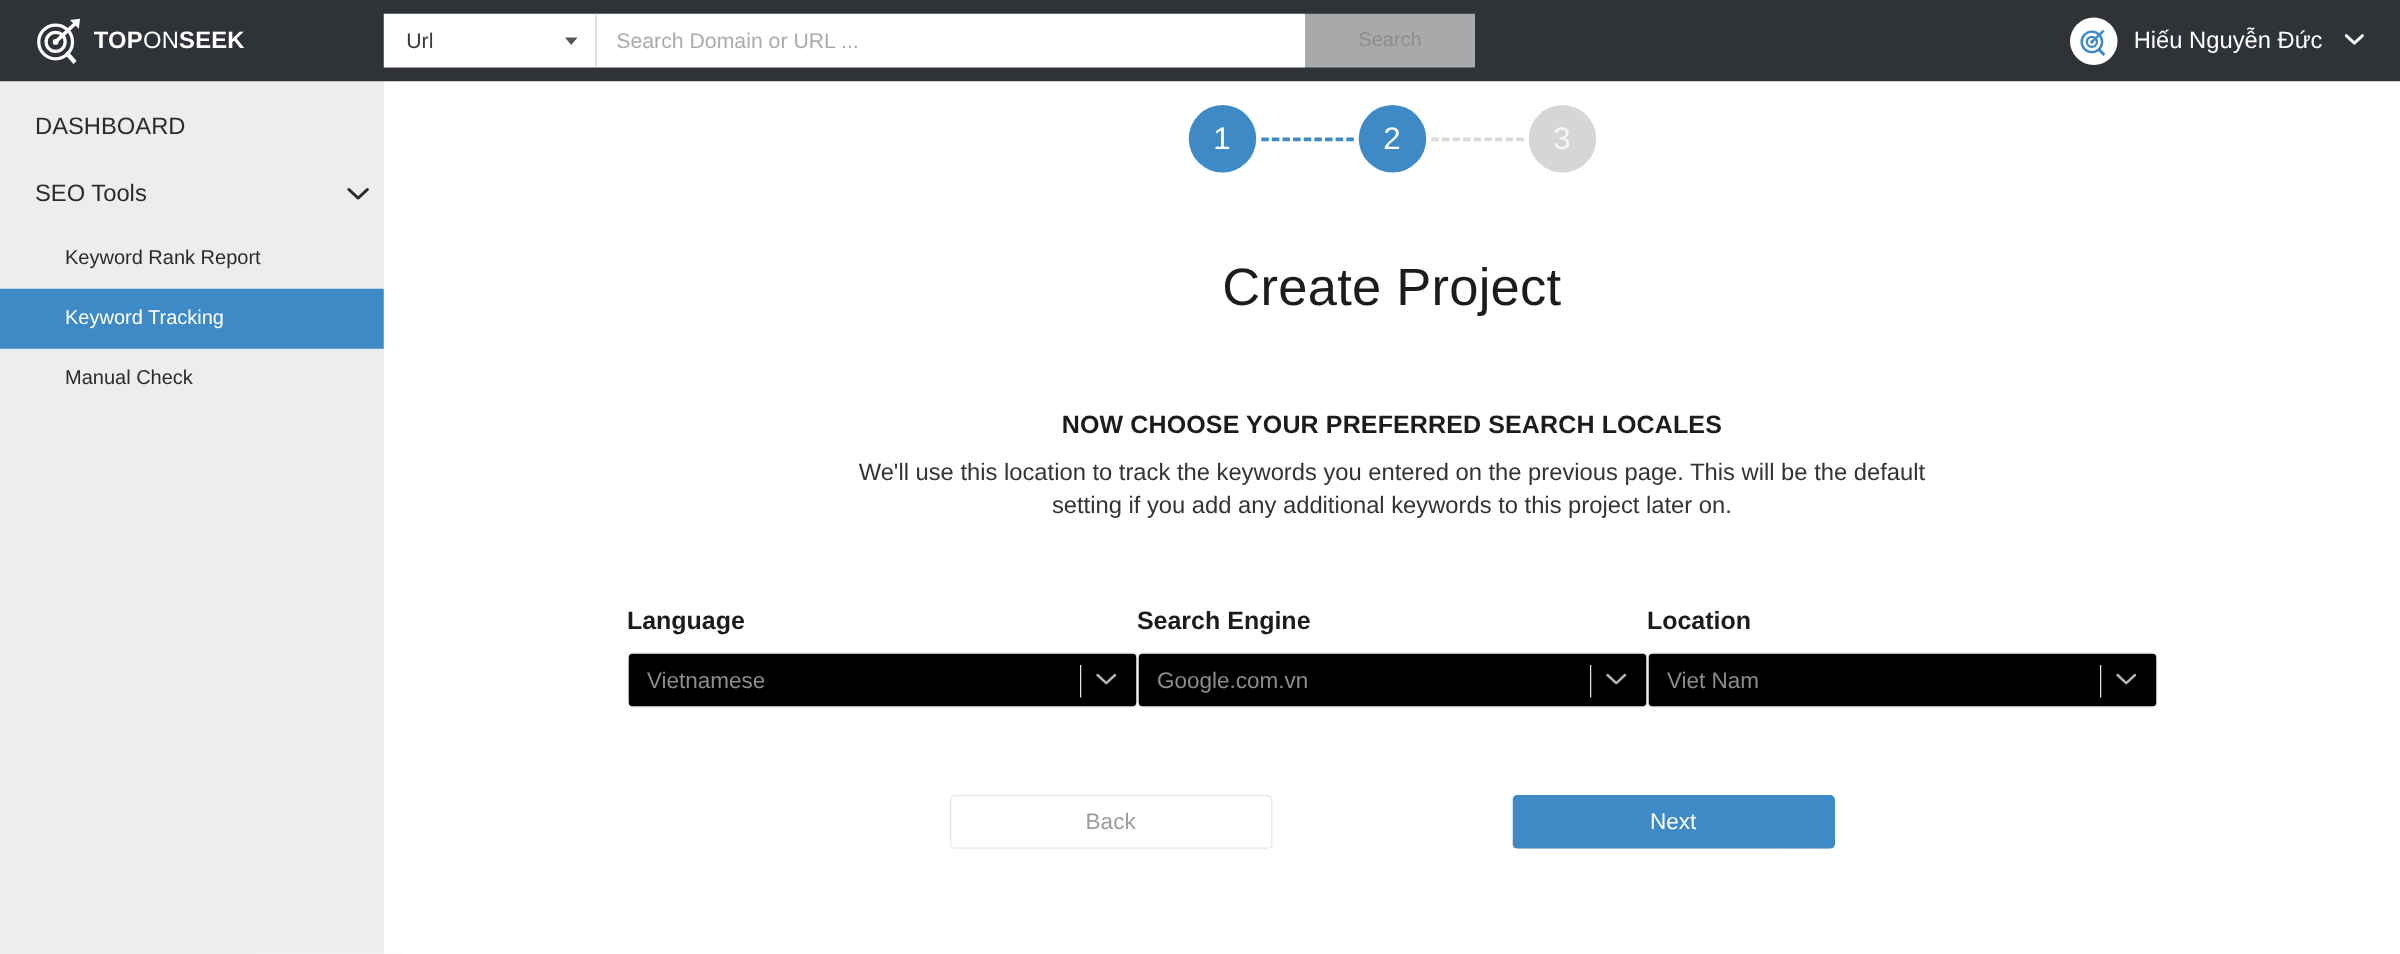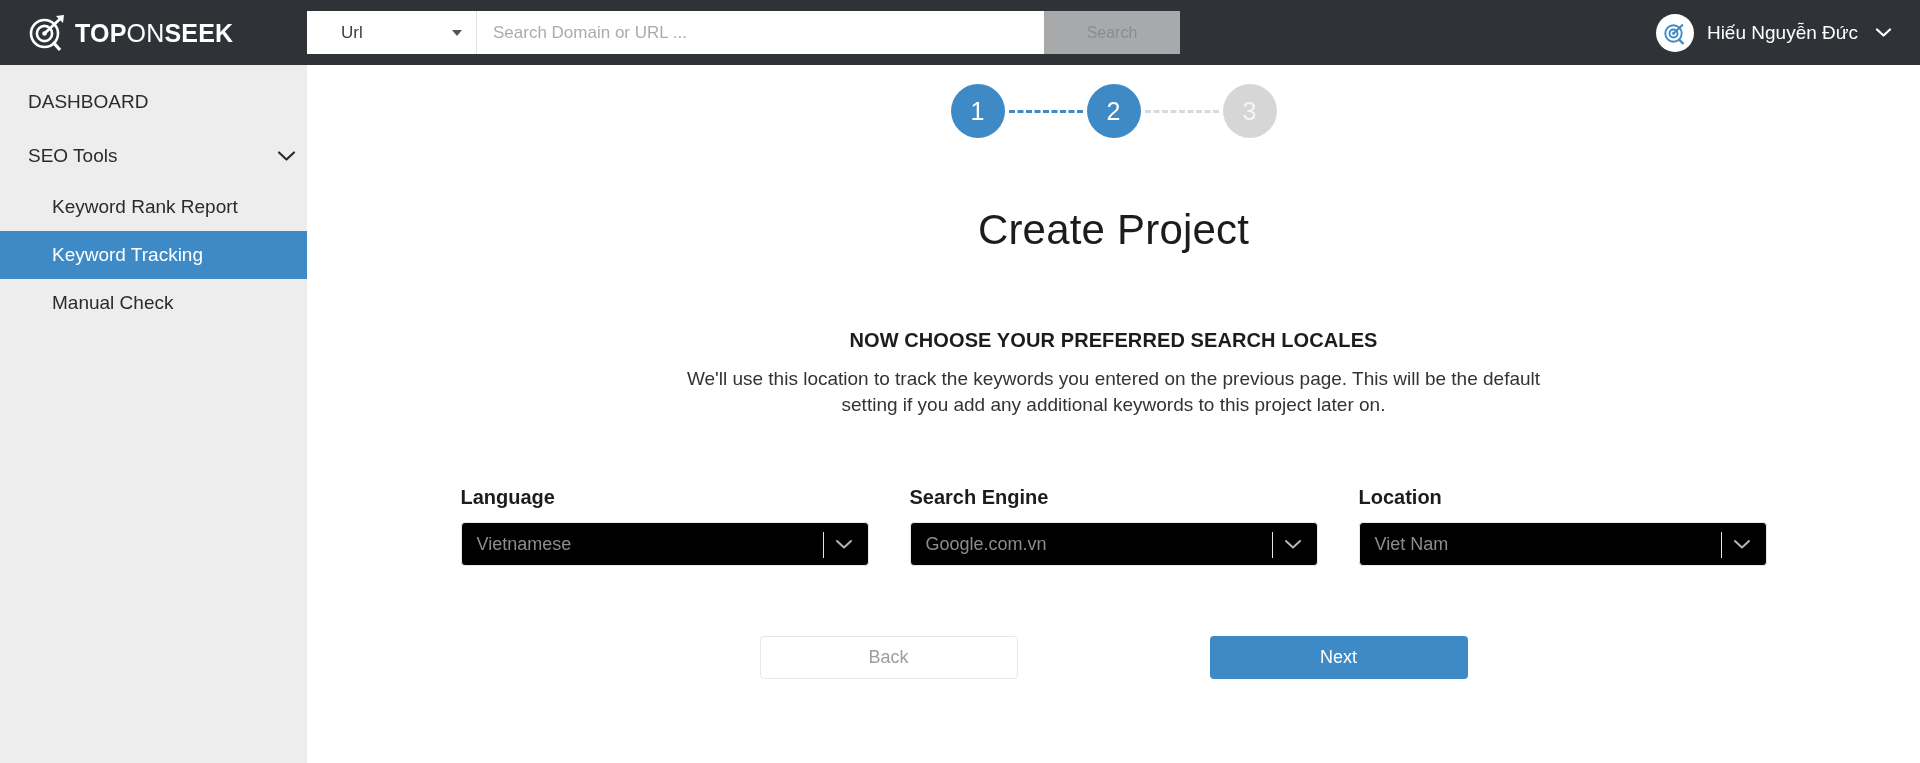--- a/index.html
+++ b/index.html
@@ -18,28 +18,28 @@
     display: flex; align-items: center;
     z-index: 10;
   }
   .logo-zone {
     width: 307px; height: 65px;
     display: flex; align-items: center;
     padding-left: 26px;
   }
   .logo-mark { width: 42px; height: 42px; flex: 0 0 42px; }
   .logo-text-block { margin-left: 7px; display: flex; flex-direction: column; }
-  .logo-word { font-size: 25px; font-weight: 700; color: #ffffff; letter-spacing: .2px; line-height: 26px; white-space: nowrap; }
+  .logo-word { font-size: 19px; font-weight: 700; color: #ffffff; letter-spacing: .2px; line-height: 26px; white-space: nowrap; }
   .logo-word .thin { font-weight: 400; }
 
   .searchbar { display: flex; height: 43px; margin-left: 0; }
   .search-type {
     width: 170px; background: #ffffff;
     display: flex; align-items: center; justify-content: space-between;
-    padding: 0 14px 0 34px;
+    padding: 0 14px 0 18px;
     border-right: 1px solid #e2e2e2;
     gap: 38px;
   }
   .search-type-label { font-size: 17px; color: #3c3c3c; }
   .caret-sm { width: 0; height: 0; border-left: 5px solid transparent; border-right: 5px solid transparent; border-top: 6px solid #555; }
   .search-input {
     width: 567px; background: #ffffff; border: none; outline: none;
     font-size: 17px; color: #3c3c3c; padding: 0 16px;
     font-family: "Liberation Sans", sans-serif;
   }
@@ -69,21 +69,21 @@
     background: #ededed;
   }
   .nav-item {
     height: 54px; display: flex; align-items: center;
     padding: 0 26px 0 28px; font-size: 19px; color: #2b2b2b;
     justify-content: space-between;
   }
   .nav-item.dashboard { margin-top: 10px; }
   .nav-sub {
     height: 48px; display: flex; align-items: center;
-    padding-left: 52px; font-size: 19px; color: #2b2b2b;
+    padding-left: 52px; font-size: 16px; color: #2b2b2b;
   }
   .nav-sub.active { background: #3e8ac7; color: #ffffff; }
 
   
   .main {
     position: absolute; top: 65px; left: 307px;
     width: 1613px; height: 698px; background: #ffffff;
   }
 
   .steps { display: flex; align-items: center; justify-content: center; padding-top: 19px; }
@@ -105,21 +105,21 @@
   .subtitle {
     text-align: center; font-size: 20px; font-weight: 700;
     color: #1c1c1c; margin-top: 75px; letter-spacing: .1px;
   }
   .description {
     margin: 14px auto 0; width: 910px; text-align: center;
     font-size: 19px; line-height: 26px; color: #333333;
   }
 
   .fields {
-    display: flex; justify-content: center; gap: 41px;
+    display: flex; justify-content: center; 
     margin-top: 68px;
   }
   .field { width: 408px; }
   .field-label { font-size: 20px; font-weight: 700; color: #1c1c1c; margin-bottom: 13px; }
   .select {
     height: 44px; border: 1px solid #e8e8e8; border-radius: 4px;
     background: #000000; display: flex; align-items: center;
     padding-left: 15px; position: relative;
   }
   .select-value { font-size: 18px; color: #8a8d90; }

